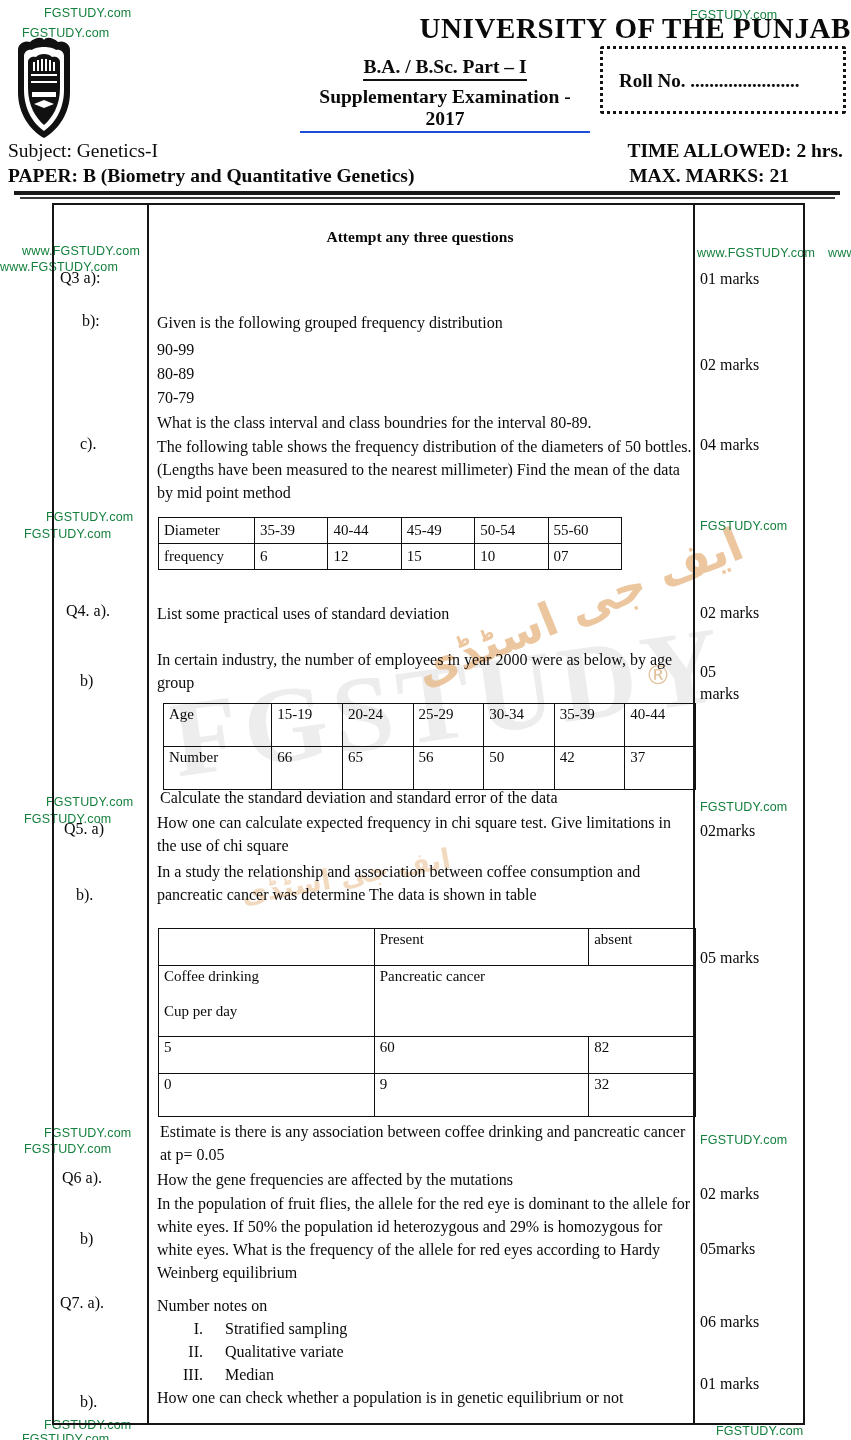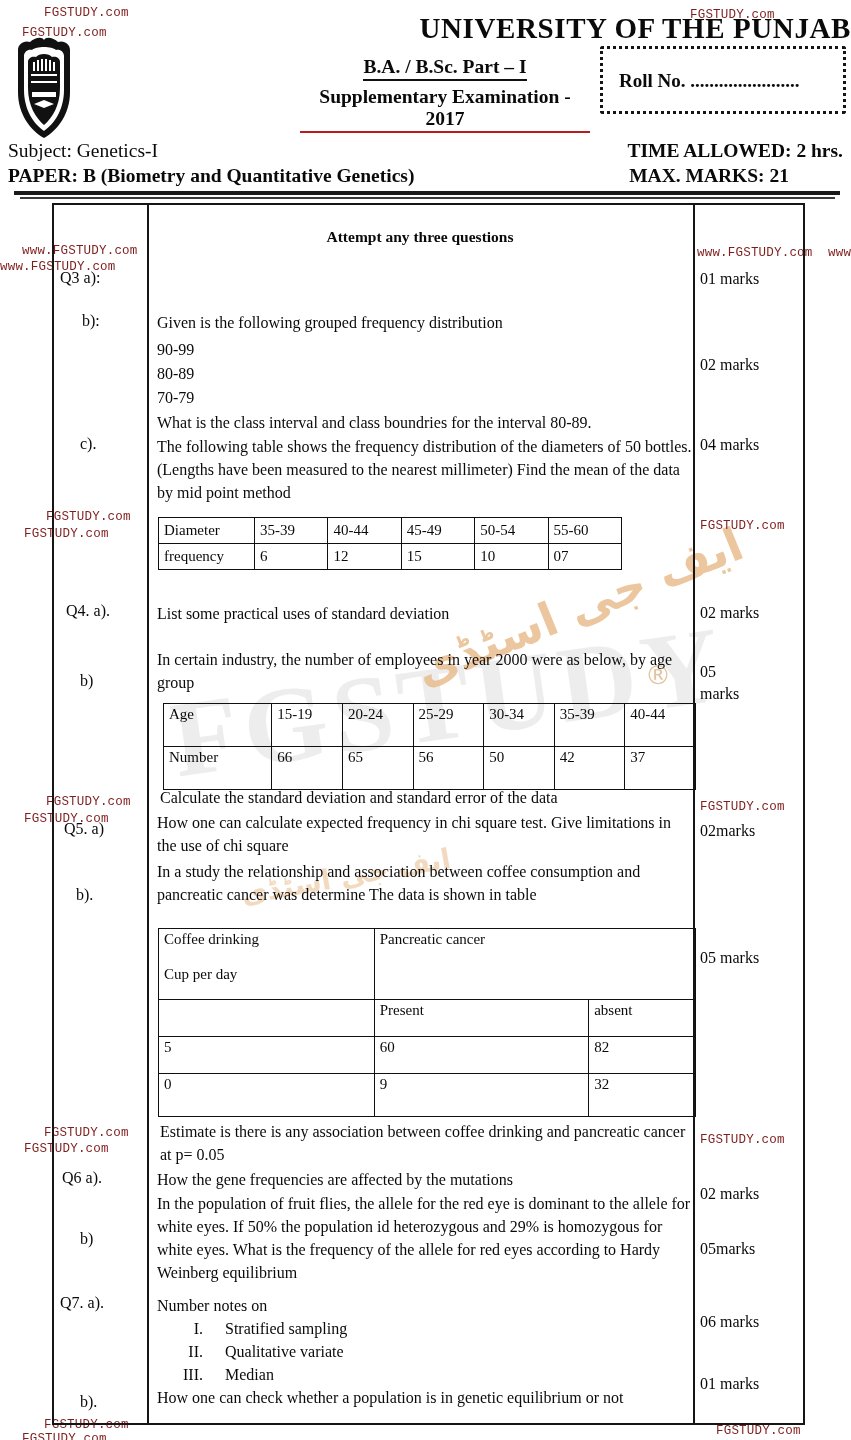--- a/index.html
+++ b/index.html
@@ -7,22 +7,22 @@
     width:851px;height:1440px;position:relative;overflow:hidden;
     font-family:"Liberation Serif", serif;
     color:#0a0a0a;
     -webkit-font-smoothing:none;
   }
   .page{position:absolute;inset:0;}
 
   
   .wm-layer{position:absolute;inset:0;pointer-events:none;z-index:0;}
   .wm{
-    position:absolute;font-family:Liberation Mono, monospace;
-    color:#7f1d1d;font-size:12.5px;white-space:nowrap;letter-spacing:.2px;
+    position:absolute;font-family:Liberation Sans, sans-serif;
+    color:#15803d;font-size:12.5px;white-space:nowrap;letter-spacing:.2px;
   }
   .wm-big{
     position:absolute;font-family:"Liberation Serif", serif;
     font-weight:bold;color:#ededed;font-size:108px;letter-spacing:6px;
     white-space:nowrap;transform:rotate(-8deg);
   }
   .wm-urdu{
     position:absolute;color:#e8bd8f;font-size:46px;font-weight:bold;
     font-family:"DejaVu Sans", sans-serif;white-space:nowrap;
     transform:rotate(-22deg);opacity:.85;
@@ -35,21 +35,21 @@
   
   .header{position:absolute;left:0;top:0;width:851px;height:196px;z-index:2;}
   .uni-title{
     position:absolute;left:0;top:12px;width:851px;text-align:right;
     font-size:29px;font-weight:bold;letter-spacing:.6px;
   }
   .crest{position:absolute;left:8px;top:36px;width:72px;height:104px;}
 
   .exam-block{position:absolute;left:300px;top:56px;width:290px;text-align:center;}
   .exam-l1{font-size:19.5px;font-weight:bold;border-bottom:2px solid #111;display:inline-block;padding-bottom:1px;}
-  .exam-l2{font-size:19.5px;font-weight:bold;border-bottom:2px solid #b91c1c;display:inline-block;padding-bottom:1px;margin-top:5px;}
+  .exam-l2{font-size:19.5px;font-weight:bold;border-bottom:2px solid #1d4ed8;display:inline-block;padding-bottom:1px;margin-top:5px;}
 
   .rollbox{
     position:absolute;left:600px;top:46px;width:240px;height:62px;
     border:3px dotted #141414;border-radius:3px;
   }
   .roll-label{position:absolute;left:16px;top:21px;font-size:19px;font-weight:bold;white-space:nowrap;}
 
   .subj{position:absolute;left:8px;top:140px;font-size:19.5px;font-weight:normal;}
   .paper{position:absolute;left:8px;top:165px;font-size:19.5px;font-weight:bold;}
   .time{position:absolute;right:8px;top:140px;font-size:19.5px;font-weight:bold;}
@@ -267,30 +267,30 @@
   <div class="qt" style="top:811px;">How one can calculate expected frequency in chi square test. Give limitations in the use of chi square</div>
   <div class="mk" style="top:820px;">02marks</div>
 
   <div class="qn" style="left:76px;top:886px;">b).</div>
   <div class="qt" style="top:860px;">In a study the relationship and association between coffee consumption and pancreatic cancer was determine The data is shown in table</div>
   <div class="mk" style="top:947px;">05 marks</div>
 
   <table class="dt t-cof">
     <tbody>
         <tr>
+      <td style="height:32px;"></td>
+      <td style="width:215px;">Present</td>
+      <td style="width:100px;">absent</td>
+    </tr>
+    <tr>
       <td rowspan="1" style="width:216px;height:66px;">
         <div>Coffee drinking</div>
         <div style="margin-top:18px;">Cup per day</div>
       </td>
       <td colspan="2">Pancreatic cancer</td>
-    </tr>
-    <tr>
-      <td style="height:32px;"></td>
-      <td style="width:215px;">Present</td>
-      <td style="width:100px;">absent</td>
     </tr>
     <tr>
       <td style="height:32px;">5</td>
       <td>60</td>
       <td>82</td>
     </tr>
     <tr>
       <td style="height:38px;">0</td>
       <td>9</td>
       <td>32</td>

